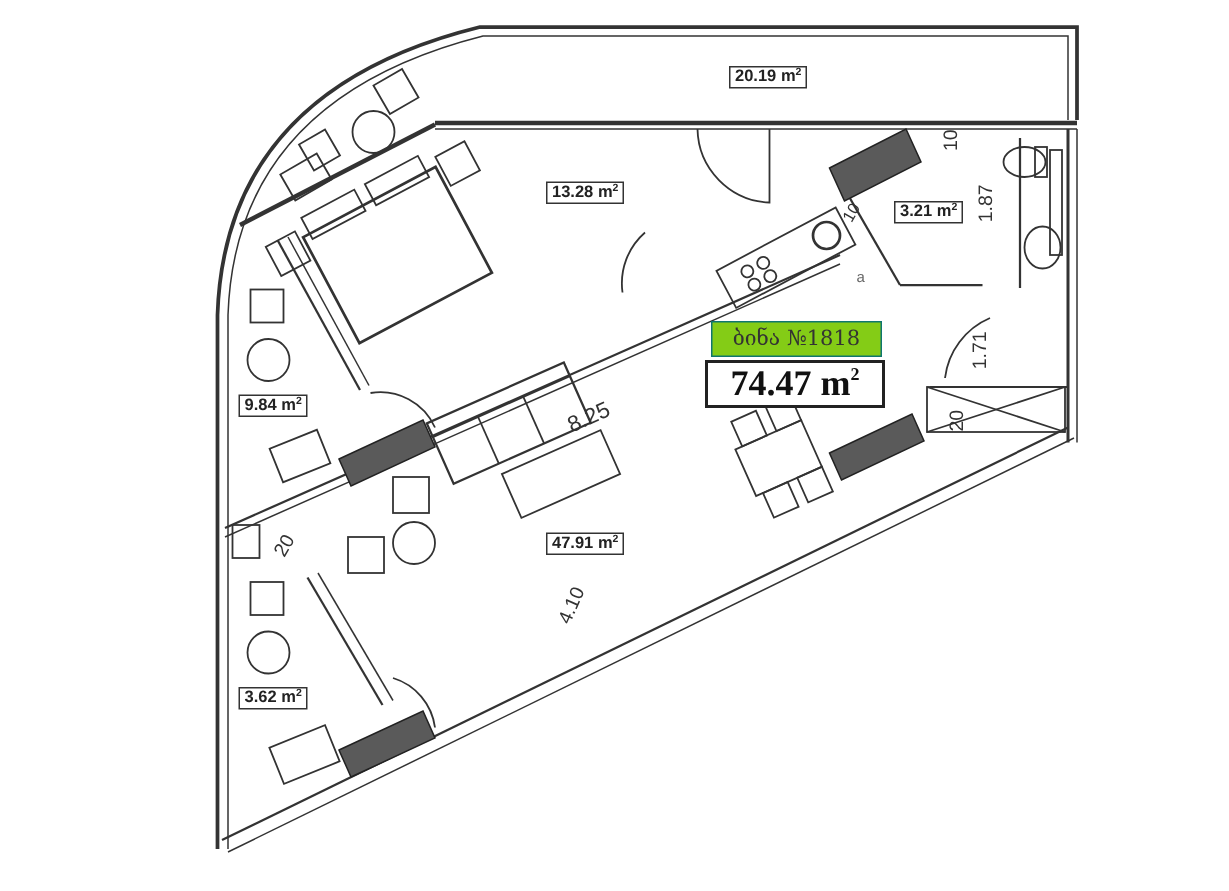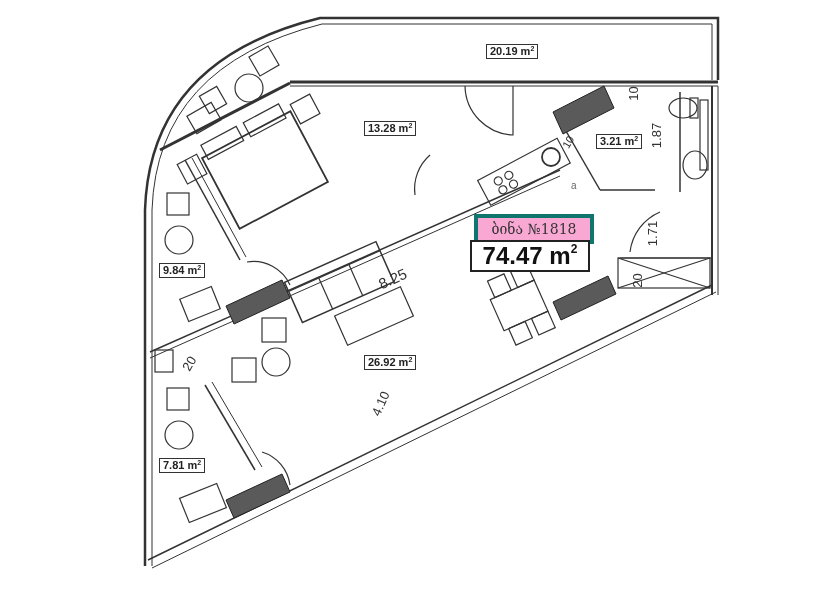--- a/index.html
+++ b/index.html
@@ -1,21 +1,21 @@
 <!DOCTYPE html>
 <html><head>
 <meta charset="utf-8">
 <style>
   html,body{margin:0;padding:0;background:#fff;}
   body{width:819px;height:594px;overflow:hidden;position:relative;font-family:"Liberation Sans",sans-serif;}
   #plan{position:absolute;left:0;top:0;}
   .lbl{position:absolute;border:1px solid #333;background:#fff;font-size:11px;font-weight:bold;color:#222;padding:0 3px;line-height:13px;white-space:nowrap;}
   .lbl sup{font-size:7px;vertical-align:top;line-height:8px;}
-  .apt-name{position:absolute;left:474px;top:214px;width:112px;height:22px;border:4px solid #0f766e;background:#f9a8d4;font-family:"DejaVu Serif",serif;font-size:14px;color:#333;text-align:center;line-height:22px;}
-  .apt-area{position:absolute;left:470px;top:240px;width:116px;height:28px;border:2px solid #222;background:#fff;font-size:24px;font-weight:bold;color:#111;text-align:center;line-height:28px;}
+  .apt-name{position:absolute;left:474px;top:214px;width:112px;height:22px;border:1px solid #0f766e;background:#84cc16;font-family:"DejaVu Serif",serif;font-size:14px;color:#333;text-align:center;line-height:22px;}
+  .apt-area{position:absolute;left:470px;top:240px;width:116px;height:28px;border:2px solid #222;background:#fff;font-size:24px;font-weight:bold;color:#111;text-align:center;line-height:28px;font-family:Liberation Serif, serif;}
   .apt-area sup{font-size:12px;vertical-align:top;line-height:14px;}
   .dim{position:absolute;font-size:13px;color:#333;white-space:nowrap;}
 </style>
 </head>
 <body>
 
 <svg id="plan" width="819" height="594" viewBox="0 0 819 594" xmlns="http://www.w3.org/2000/svg">
   <g fill="none" stroke="#333" stroke-width="1.2">
 
     <path d="M145 566 L145 210 Q150 60 320 18 L718 18 L718 80" stroke-width="2.5"></path>
@@ -115,22 +115,22 @@
     <polygon points="226,500 282,474 290,492 234,518"></polygon>
     <polygon points="553,302 608,276 616,294 561,320"></polygon>
     <polygon points="553,112 604,86 614,108 563,134"></polygon>
   </g>
 </svg>
 
 <div class="lbl" style="left:486px;top:44px;"><span>20.19</span> <span>m</span><sup>2</sup></div>
 <div class="lbl" style="left:364px;top:121px;"><span>13.28</span> <span>m</span><sup>2</sup></div>
 <div class="lbl" style="left:596px;top:134px;"><span>3.21</span> <span>m</span><sup>2</sup></div>
 <div class="lbl" style="left:159px;top:263px;"><span>9.84</span> <span>m</span><sup>2</sup></div>
-<div class="lbl" style="left:364px;top:355px;"><span>26.92</span> <span>m</span><sup>2</sup></div>
-<div class="lbl" style="left:159px;top:458px;"><span>7.81</span> <span>m</span><sup>2</sup></div>
+<div class="lbl" style="left:364px;top:355px;"><span>47.91</span> <span>m</span><sup>2</sup></div>
+<div class="lbl" style="left:159px;top:458px;"><span>3.62</span> <span>m</span><sup>2</sup></div>
 
 <div class="apt-name">ბინა №1818</div>
 <div class="apt-area"><span>74.47</span> <span>m</span><sup>2</sup></div>
 
 <div class="dim" style="left:378px;top:270px;transform:rotate(-24deg);font-size:15px;">8.25</div>
 <div class="dim" style="left:626px;top:86px;transform:rotate(-90deg);">10</div>
 <div class="dim" style="left:644px;top:128px;transform:rotate(-90deg);">1.87</div>
 <div class="dim" style="left:640px;top:226px;transform:rotate(-90deg);">1.71</div>
 <div class="dim" style="left:630px;top:273px;transform:rotate(-90deg);">20</div>
 <div class="dim" style="left:182px;top:356px;transform:rotate(-60deg);">20</div>

